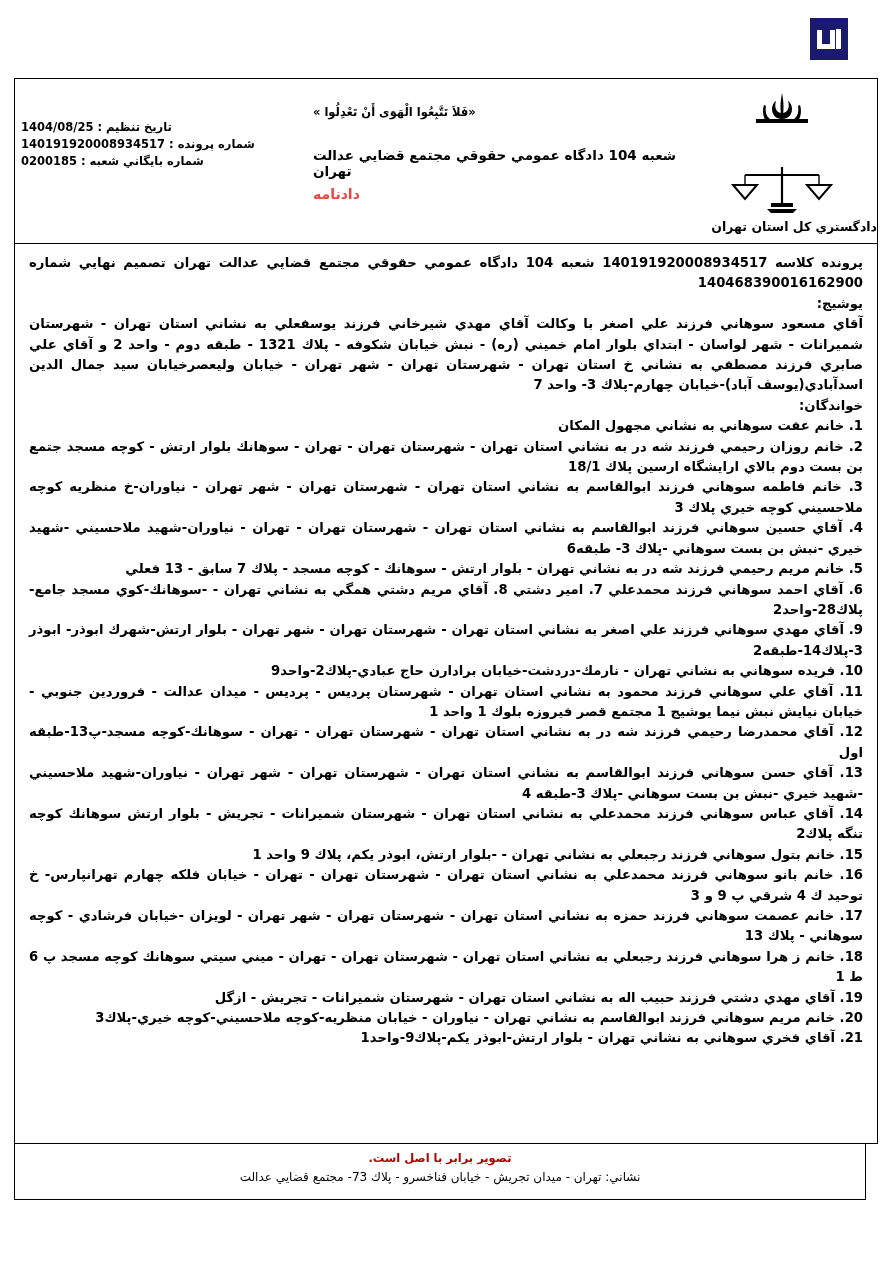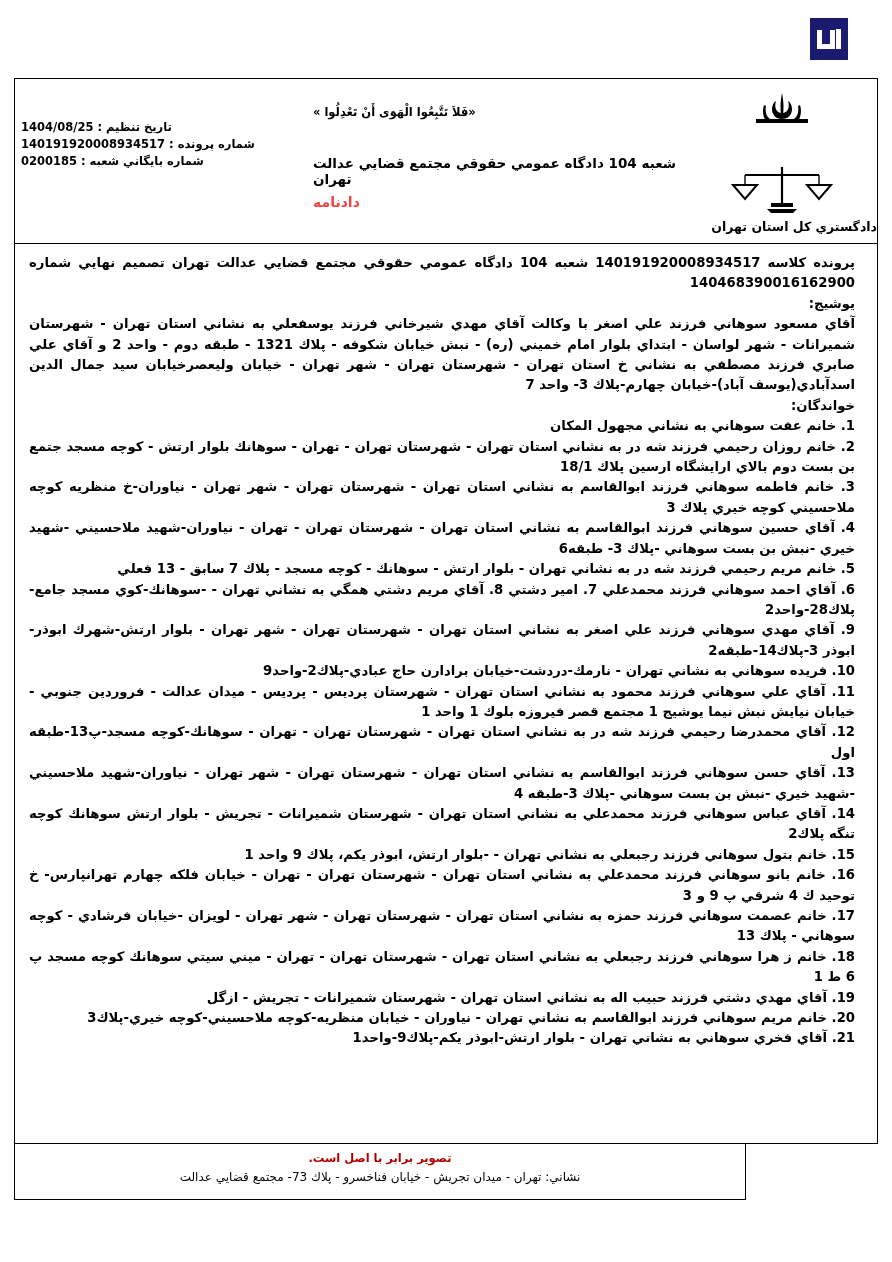--- a/index.html
+++ b/index.html
@@ -87,21 +87,21 @@
     padding-top: 26px;
   }
   .ayah {
     font-size: 11.5px;
     font-weight: bold;
     direction: rtl;
   }
   .branch-line {
     font-size: 13.5px;
     font-weight: bold;
-    margin-top: 36px;
+    margin-top: 28px;
   }
   .doc-type {
     font-size: 14px;
     font-weight: bold;
     color: #ef4444;
     margin-top: 7px;
   }
 
   .meta-cell {
     position: absolute;
@@ -133,32 +133,32 @@
     padding: 9px 14px 6px 14px;
   }
   .body-text {
     direction: rtl;
     text-align: justify;
     font-size: 13.2px;
     line-height: 20.4px;
     font-weight: bold;
   }
   .body-text p {
-    margin: 0 8px 0 0;
+    margin: 0 0 0 0;
   }
   .label-line {
     margin-top: 0;
   }
 
   
   .footer-frame {
     position: absolute;
     left: 14px;
     top: 1144px;
-    width: 732px;
+    width: 852px;
     height: 56px;
     border: 1px solid #000;
     border-top: none;
     box-sizing: border-box;
     text-align: center;
     padding-top: 7px;
   }
   .footer-red {
     color: #b00000;
     font-size: 11.5px;

